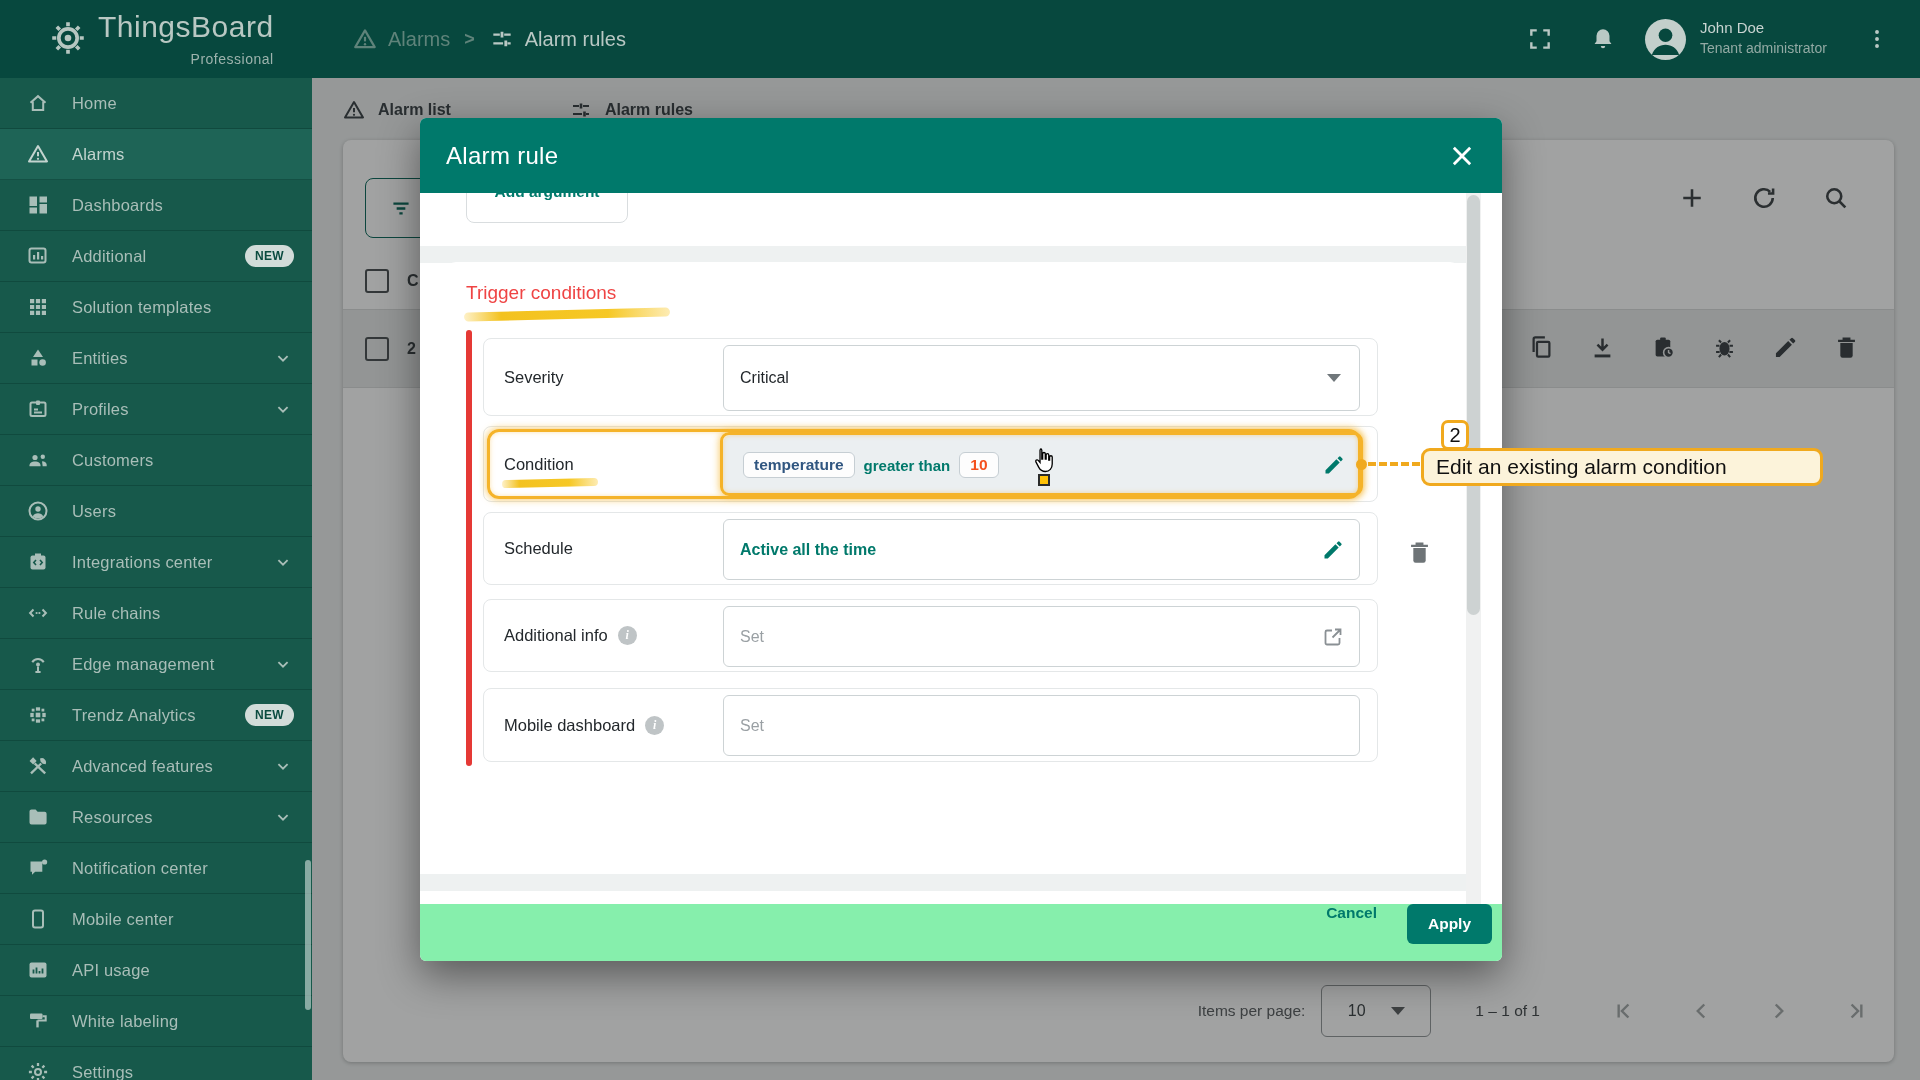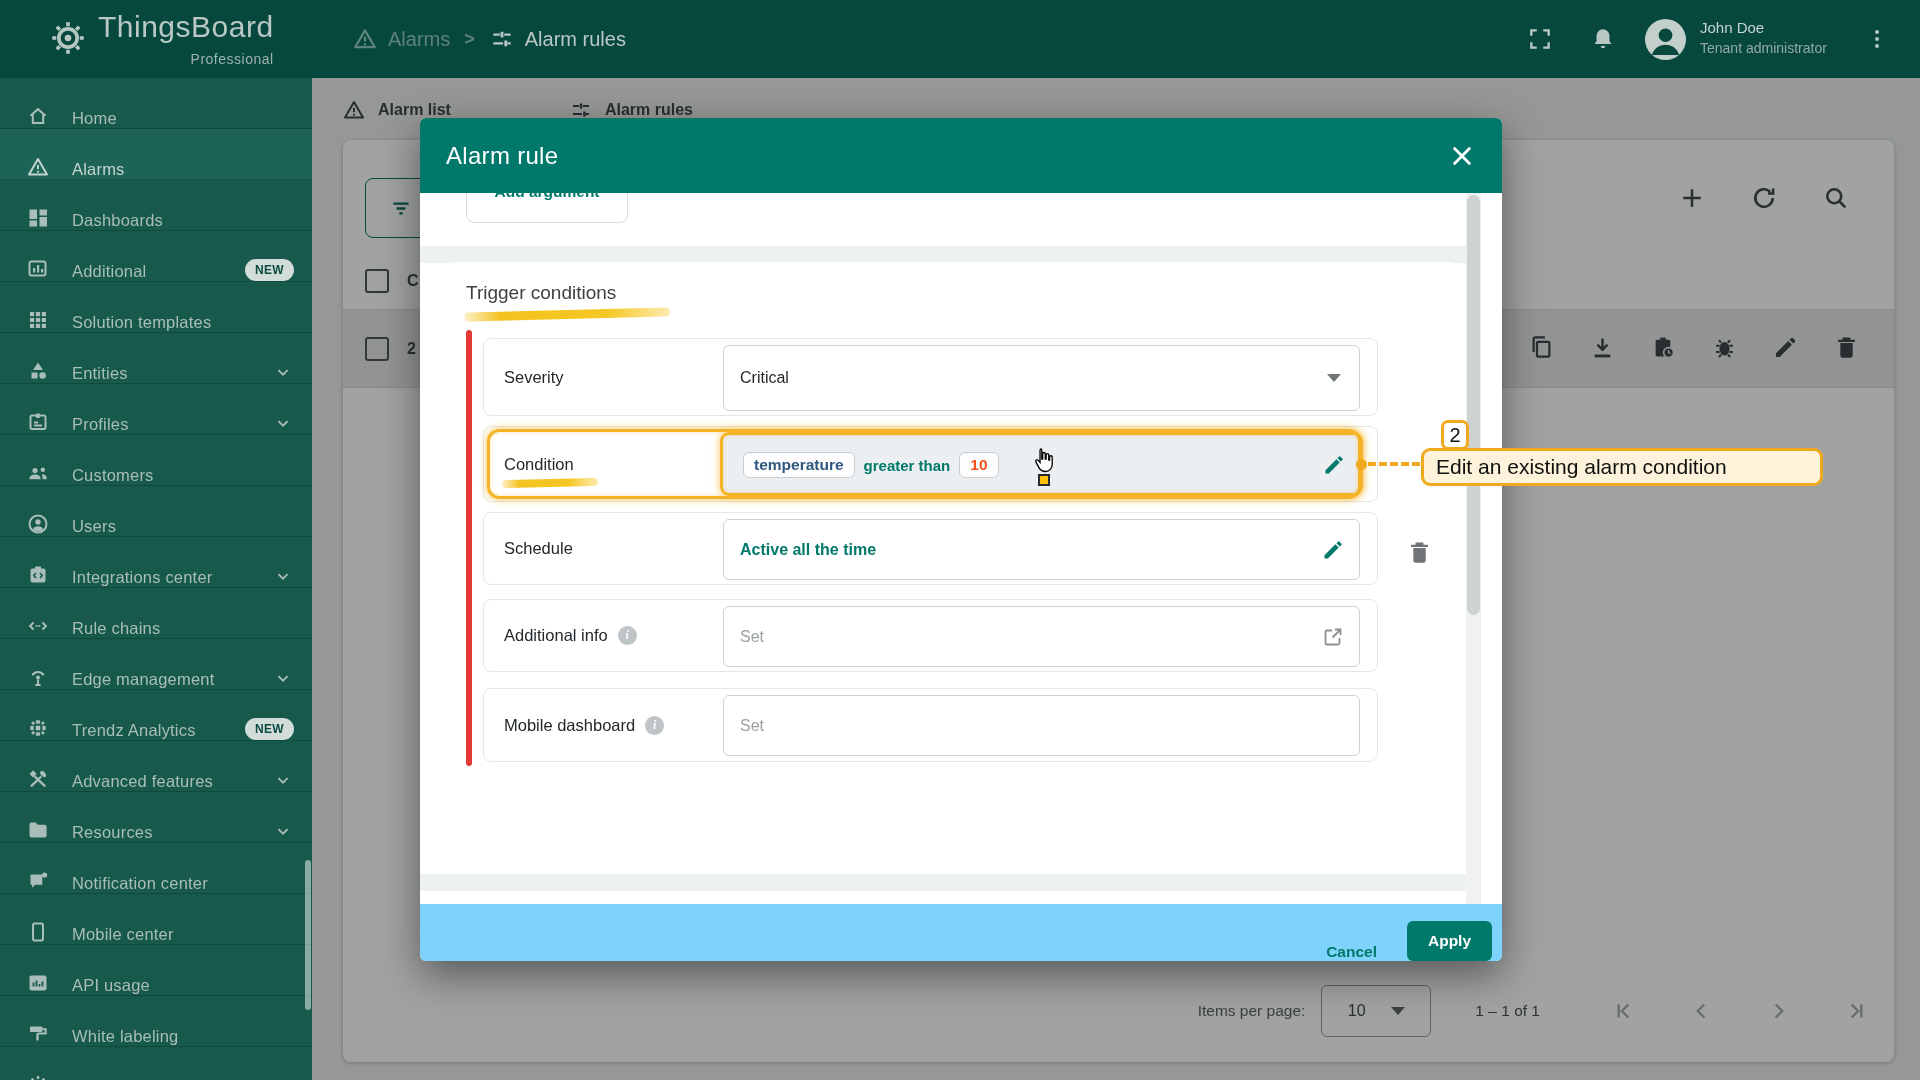--- a/index.html
+++ b/index.html
@@ -22,21 +22,21 @@
   .top-ic { position:absolute; top:0; height:78px; display:flex; align-items:center; color:#b9c8c4; cursor:pointer; }
   .top-ic svg { width:26px; height:26px; }
   .avatar { position:absolute; left:1645px; top:19px; width:41px; height:41px; border-radius:50%; background:#c3cfcb; color:#07483e; overflow:hidden; }
   .avatar svg { width:41px; height:41px; }
   .who { position:absolute; left:1700px; top:17px; line-height:21px; }
   .who .nm { font-size:15px; color:#c9d4d1; }
   .who .rl { font-size:14px; color:#93aaa4; }
 
   
   .sidebar { position:absolute; left:0; top:78px; width:312px; height:1002px; background:var(--sidebar,#17594b); z-index:3; overflow:hidden; }
-  .nav-item { position:relative; height:51px; display:flex; align-items:flex-end; padding:0 18px 0 26px; color:#a9beb8; border-bottom:1px solid rgba(8,56,47,.45); cursor:pointer; }
+  .nav-item { position:relative; height:51px; display:flex; align-items:center; padding:0 18px 0 26px; color:#a9beb8; border-bottom:1px solid rgba(8,56,47,.45); cursor:pointer; }
   .nav-item.active { background:var(--sidebar-active,#1e6456); color:#c3d4cf; }
   .nav-ic { width:24px; height:24px; margin-right:22px; flex:none; }
   .nav-ic svg { width:24px; height:24px; }
   .nav-label { font-size:16.5px; font-weight:500; letter-spacing:.2px; flex:1; white-space:nowrap; }
   .nav-badge { background:#d2dcd9; color:#0b4b40; font-size:12px; font-weight:bold; border-radius:11px; padding:4px 10px; letter-spacing:.3px; }
   .nav-chev { width:22px; height:22px; color:#a9beb8; }
   .side-thumb { position:absolute; right:1px; top:782px; width:6px; height:150px; background:rgba(230,238,236,.55); border-radius:3px; }
 
   
   .content { position:absolute; left:312px; top:78px; right:0; bottom:0; background:#eceeee; }
@@ -66,40 +66,40 @@
   
   .dialog { position:absolute; left:420px; top:118px; width:1082px; height:843px; background:#fff; border-radius:6px; box-shadow:0 14px 40px rgba(0,0,0,.45); z-index:10; overflow:hidden; }
   .dlg-head { position:absolute; left:0; top:0; right:0; height:75px; background:var(--primary,#00796b); display:flex; align-items:center; }
   .dlg-title { color:#fff; font-size:24px; font-weight:500; letter-spacing:.3px; margin-left:26px; }
   .dlg-close { position:absolute; right:26px; top:24px; width:28px; height:28px; color:#fff; cursor:pointer; }
   .dlg-close svg { width:28px; height:28px; }
   .dlg-body { position:absolute; left:0; top:75px; right:0; bottom:57px; background:#fff; overflow:hidden; }
   .gap-band { position:absolute; left:0; width:1046px; height:17px; background:#eef1f1; }
   .sec-card { position:absolute; background:#fff; border-radius:10px; }
   .btn-outline { border:1px solid #d9dddf; background:#fff; border-radius:8px; color:var(--primary,#00796b); font-weight:600; font-size:15.5px; display:flex; align-items:center; justify-content:center; cursor:pointer; font-family:inherit; }
-  .sec-title { position:absolute; left:46px; top:89px; font-size:19px; font-weight:500; color:#404040; }
+  .sec-title { position:absolute; left:46px; top:89px; font-size:19px; font-weight:500; color:#ef4444; }
   .marker { position:absolute; border-radius:6px; background:linear-gradient(90deg, rgba(250,200,40,.25), #f3c21f 18%, #f6c825 70%, rgba(250,200,40,.35)); transform:rotate(-1.4deg); }
   .redbar { position:absolute; left:46px; top:137px; width:6px; height:436px; background:var(--red-bar,#e53935); border-radius:3px; }
   .row-card { position:absolute; left:63px; width:895px; background:#fff; border:1px solid #e4e7e8; border-radius:8px; }
   .row-label { position:absolute; left:20px; top:0; bottom:0; display:flex; align-items:center; gap:10px; font-size:16.5px; color:#23282c; }
   .info-ic { width:19px; height:19px; border-radius:50%; background:#bfc4c6; color:#fff; font-size:12px; font-weight:bold; display:inline-flex; align-items:center; justify-content:center; font-family:"Liberation Serif",serif; font-style:italic; }
   .field { position:absolute; left:239px; width:637px; border:1px solid #cdd3d5; border-radius:6px; display:flex; align-items:center; }
   .field .val { margin-left:16px; font-size:16px; color:#1f2428; }
   .field .ph { margin-left:16px; font-size:16px; color:#9aa0a4; }
   .field .teal { color:var(--primary,#00796b); font-weight:600; }
   .fld-ic { position:absolute; right:14px; top:50%; transform:translateY(-50%); width:24px; height:24px; }
   .caret-dn { position:absolute; right:18px; top:50%; transform:translateY(-50%); width:0; height:0; border-left:7px solid transparent; border-right:7px solid transparent; border-top:8px solid #70777b; }
   .cond-field { position:absolute; left:239px; width:637px; height:60px; background:#ebeff1; border-radius:8px; display:flex; align-items:center; padding-left:20px; gap:9px; }
   .chip { border:1px solid #c6ced3; border-radius:6px; background:#fdfdfd; padding:3px 10px; font-size:15.5px; font-weight:bold; }
   .chip.key { color:var(--key-chip,#305680); }
   .chip.num { color:var(--value-chip,#f4511e); }
   .op { color:var(--primary,#00796b); font-size:15px; font-weight:bold; }
   .ring { position:absolute; border:3px solid var(--highlight,#f5b329); border-radius:12px; box-shadow:0 0 7px 1px rgba(245,179,41,.65), inset 0 0 5px rgba(245,179,41,.35); pointer-events:none; }
   .trash-side { position:absolute; left:986px; top:346px; width:27px; height:27px; color:#6e7477; cursor:pointer; }
-  .dlg-foot { position:absolute; left:0; right:0; bottom:0; height:57px; background:#7dd3fc; display:flex; align-items:flex-end; justify-content:flex-end; }
+  .dlg-foot { position:absolute; left:0; right:0; bottom:0; height:57px; background:#86efac; display:flex; align-items:flex-start; justify-content:flex-end; }
   .cancel { color:var(--primary,#00796b); font-size:15.5px; font-weight:600; margin-right:30px; cursor:pointer; }
   .apply { width:85px; height:40px; margin-right:10px; background:var(--primary,#00796b); color:#fff; border:none; border-radius:6px; font-size:15.5px; font-weight:600; cursor:pointer; font-family:inherit; }
   .scroll-track { position:absolute; left:1046px; top:0; bottom:0; width:15px; background:#f0f1f1; }
   .scroll-thumb { position:absolute; left:1px; top:2px; width:13px; height:420px; background:#cdd2d2; border-radius:7px; }
 
   
   .conn-dot { position:absolute; left:1356px; top:459px; width:11px; height:11px; border-radius:50%; background:var(--callout-border,#f0a91e); z-index:20; }
   .conn-dash { position:absolute; left:1368px; top:462px; width:52px; border-top:4px dashed var(--callout-border,#f0a91e); z-index:20; }
   .step-badge { position:absolute; left:1441px; top:420px; width:28px; height:30px; background:#fff; border:3px solid var(--callout-border,#f0a91e); border-radius:7px; z-index:22; display:flex; align-items:center; justify-content:center; font-size:20px; color:#111; }
   .callout { position:absolute; left:1421px; top:448px; width:402px; height:38px; background:var(--callout-bg,#fcf3da); border:3px solid var(--callout-border,#f0a91e); border-radius:9px; z-index:21; display:flex; align-items:center; padding-left:12px; font-size:21px; color:#101010; white-space:nowrap; }

